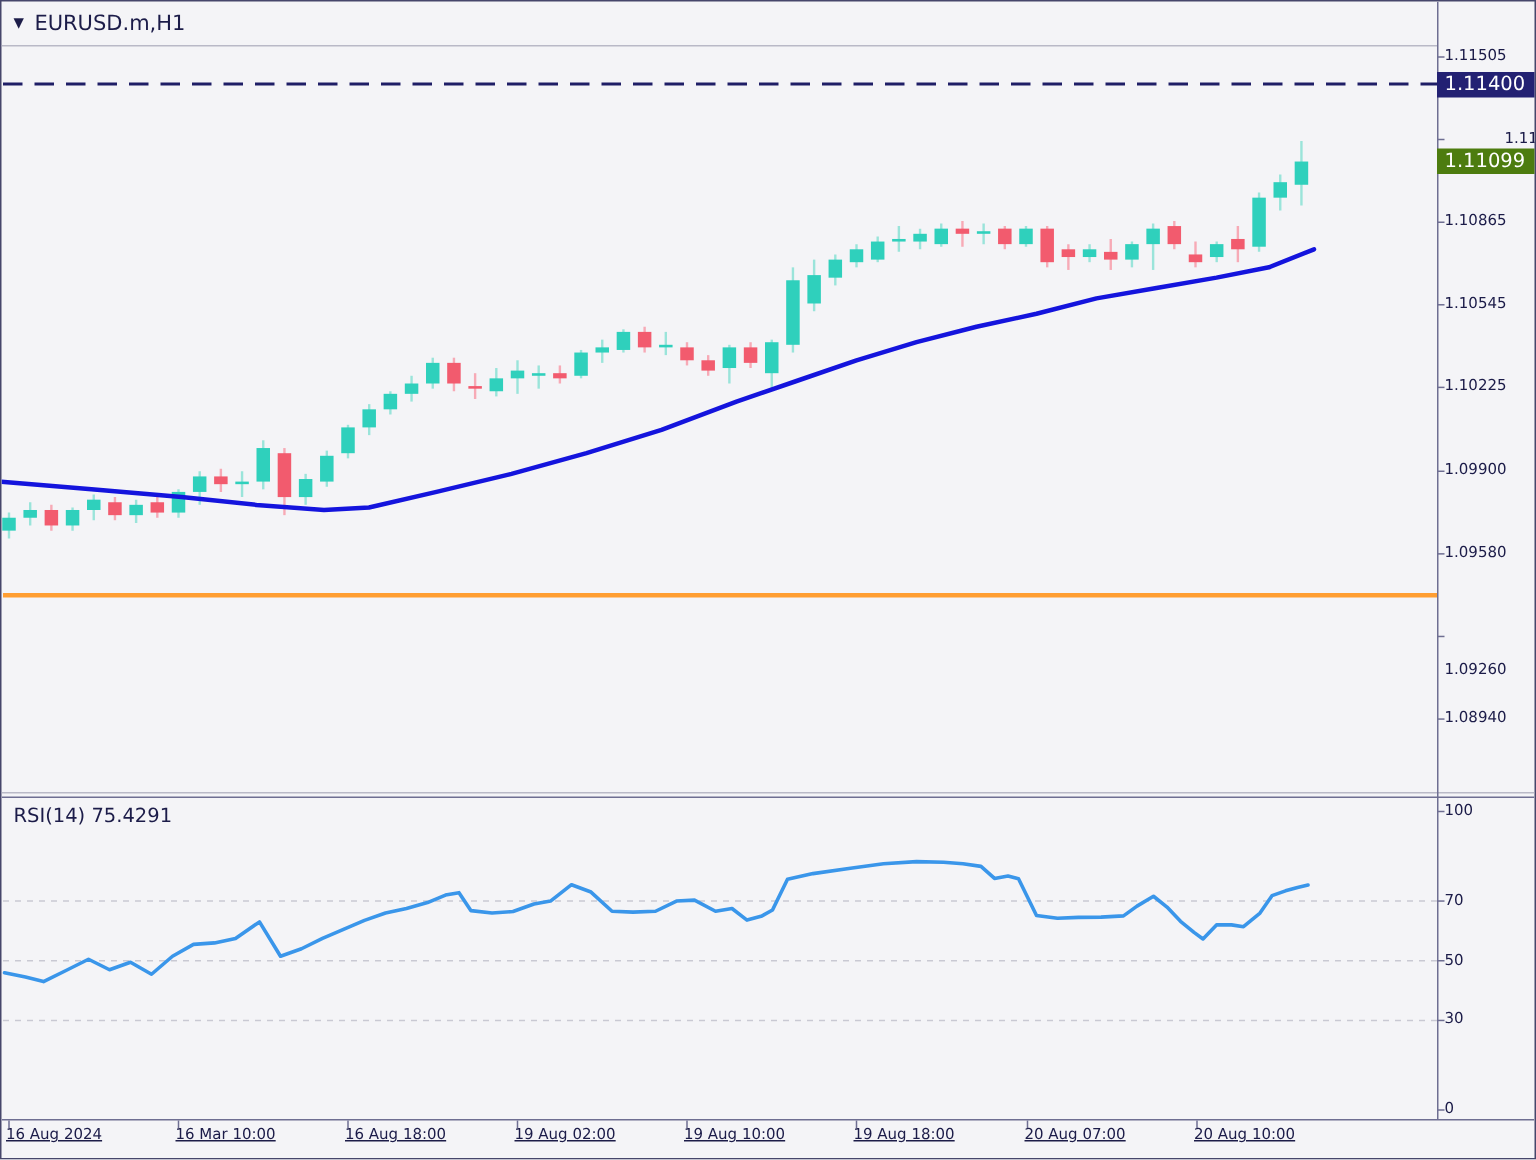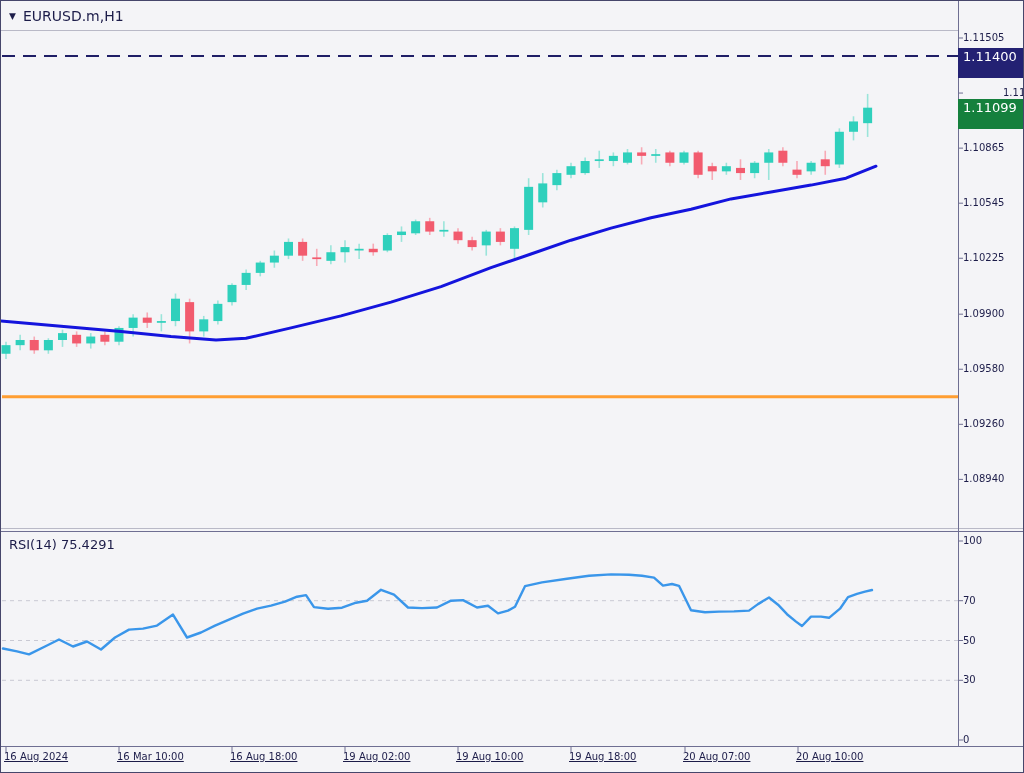--- a/index.html
+++ b/index.html
@@ -4,21 +4,21 @@
 <style>
   html,body{margin:0;padding:0;background:#e8e8ee;}
   #window{position:relative;width:1022px;height:771px;background:#f4f4f7;
     border:1px solid #46466b;overflow:hidden;
     font-family:"DejaVu Sans","Liberation Sans",sans-serif;color:#1c1c49;}
   #chart-svg{position:absolute;left:0;top:0;}
   .hdr{position:absolute;left:8px;top:7px;font-size:14px;display:flex;align-items:center;gap:7px;}
   .hdr .tri{font-size:9px;line-height:14px;}
   .axis-label{position:absolute;left:962px;width:58px;height:16px;line-height:16px;
     font-size:10px;white-space:nowrap;}
-  .price-box{position:absolute;left:957px;width:61px;height:30px;line-height:17px;
+  .price-box{position:absolute;left:957px;width:61px;height:17px;line-height:17px;
     font-size:13px;color:#ffffff;padding-left:5px;}
   .time-label{position:absolute;top:750px;font-size:10px;white-space:nowrap;text-decoration:underline;}
   .rsi-title{position:absolute;left:8px;top:536px;font-size:13px;}
 </style>
 </head>
 <body>
 
 <div id="window">
   <svg id="chart-svg" width="1022" height="771">
       <line x1="0" y1="29.5" x2="957" y2="29.5" stroke="#b9b9c7" stroke-width="1"></line>
@@ -189,24 +189,24 @@
   <div class="rsi-title">RSI(14) 75.4291</div>
 
   <div id="price-axis">
       <div class="axis-label" style="top: 28.9968px;">1.11505</div>
       <div class="axis-label" style="top: 84.0617px; margin-left: 40px;">1.11185</div>
       <div class="axis-label" style="top: 139.127px;">1.10865</div>
       <div class="axis-label" style="top: 194.192px;">1.10545</div>
       <div class="axis-label" style="top: 249.256px;">1.10225</div>
       <div class="axis-label" style="top: 305.182px;">1.09900</div>
       <div class="axis-label" style="top: 360.247px;">1.09580</div>
-      <div class="axis-label" style="top: 415px;">1.09260</div>
+      <div class="axis-label" style="top: 438px;">1.09260</div>
       <div class="axis-label" style="top: 470.377px;">1.08940</div>
       <div class="price-box" style="top: 46.5649px; background: rgb(35, 33, 115);">1.11400</div>
-      <div class="price-box" style="top: 98.3604px; background: #15803d;">1.11099</div>
+      <div class="price-box" style="top: 98.3604px; background: #4d7c0f;">1.11099</div>
     </div>
   <div id="rsi-axis">
       <div class="axis-label" style="top: 532px;">100</div>
       <div class="axis-label" style="top: 591.7px;">70</div>
       <div class="axis-label" style="top: 631.5px;">50</div>
       <div class="axis-label" style="top: 671.3px;">30</div>
       <div class="axis-label" style="top: 731px;">0</div>
     </div>
   <div id="time-axis">
       <div class="time-label" style="left: 3px;">16 Aug 2024</div>

